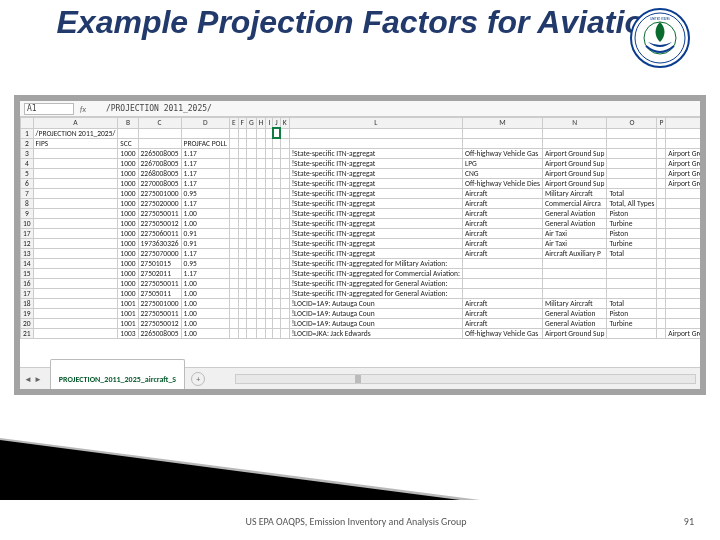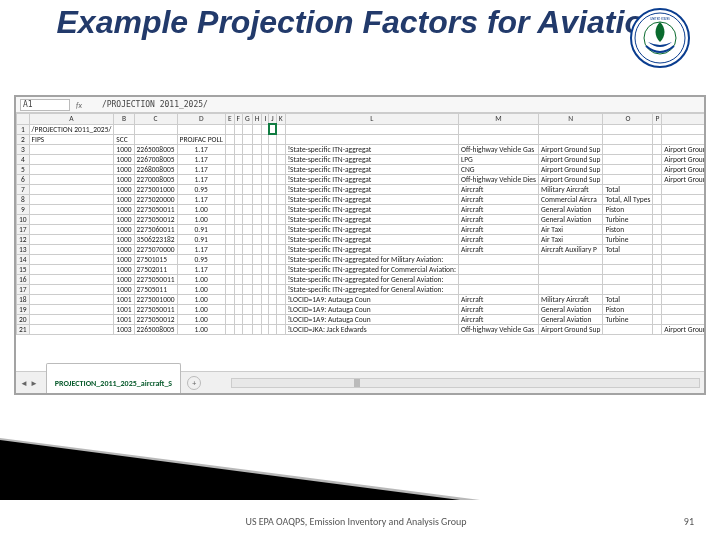--- a/index.html
+++ b/index.html
@@ -1,21 +1,21 @@
 <!DOCTYPE html>
 <html><head>
 <meta charset="utf-8">
 <style>
 *{margin:0;padding:0;box-sizing:border-box;}
 body{width:720px;height:540px;background:#fff;font-family:Calibri,Arial,sans-serif;position:relative;overflow:hidden;}
 .slide{width:100%;height:100%;position:relative;padding:6px 30px 0 30px;}
 .title{font-size:32px;font-weight:700;color:#223a6b;line-height:1.05;font-style:italic;font-family:"Trebuchet MS",Arial,sans-serif;text-align:center;}
 .logo{position:absolute;top:8px;right:30px;width:60px;height:60px;border-radius:50%;background:#fff;border:2px solid #0a3d8f;display:flex;align-items:center;justify-content:center;}
 .logo svg{width:52px;height:52px;}
-.ss-wrap{position:absolute;top:95px;left:14px;right:14px;height:300px;border:2px solid #a3a3a3;background:#fff;overflow:hidden;}
+.ss-wrap{position:absolute;top:95px;left:14px;right:14px;height:300px;border:6px solid #a3a3a3;background:#fff;overflow:hidden;}
 table{border-collapse:collapse;font-size:7.5px;table-layout:fixed;color:#222;}
 th,td{border:1px solid #ccc;padding:0 2px;height:10px;overflow:hidden;white-space:nowrap;text-overflow:clip;text-align:left;}
 th{background:#f2f2f2;text-align:center;font-weight:normal;color:#333;}
 .rowhdr{background:#f2f2f2;text-align:center;font-weight:normal;width:14px;}
 .formula-bar{height:16px;border-bottom:1px solid #ccc;background:#f7f7f7;display:flex;align-items:center;font-size:8px;padding:0 4px;color:#444;}
 .name-box{width:50px;border:1px solid #bbb;height:12px;background:#fff;padding:0 2px;margin-right:6px;font-family:Consolas,monospace;}
 .fx{color:#666;margin-right:20px;font-style:italic;}
 .formula-txt{font-family:Consolas,monospace;}
 .sheet-area{overflow:hidden;height:256px;}
 .sheet-tabs{position:absolute;bottom:0;left:0;right:0;height:22px;border-top:1px solid #ccc;background:#f0f0f0;display:flex;align-items:center;font-size:8px;}
@@ -25,21 +25,21 @@
 .plus{width:14px;height:14px;border:1px solid #bbb;border-radius:50%;text-align:center;line-height:12px;margin-left:6px;color:#666;cursor:pointer;}
 .hscroll{flex:1;height:10px;background:#e8e8e8;margin:0 4px 0 30px;border:1px solid #ccc;position:relative;}
 .hscroll-thumb{position:absolute;left:26%;width:6px;height:8px;background:#bbb;top:0;}
 .wedge{position:absolute;bottom:40px;left:0;width:0;height:0;border-left:0 solid transparent;border-right:460px solid transparent;border-bottom:60px solid #000;}
 .wedge2{position:absolute;bottom:40px;left:0;width:0;height:0;border-left:0 solid transparent;border-right:480px solid transparent;border-bottom:62px solid #333;opacity:0.35;}
 .footer{position:absolute;bottom:12px;left:0;right:0;display:flex;justify-content:space-between;align-items:center;font-size:10px;color:#555;padding:0 26px 0 0;}
 .footer-txt{flex:1;text-align:center;padding-left:48px;}
 .pagenum{width:30px;text-align:right;}
 .cA{width:22px;}.cB{width:30px;}.cC{width:58px;}.cD{width:34px;}.cE,.cF,.cG,.cH{width:8px;}.cI{width:10px;}.cJ,.cK{width:10px;}.cL{width:100px;}.cM{width:84px;}.cN{width:80px;}.cO{width:60px;}.cP{width:10px;}.cQ{width:90px;}
 .sel-cell{border:2px solid #107c41 !important;}
-td.r{text-align:center;}
+td.r{text-align:left;}
 </style>
 </head>
 <body>
 
 <div class="slide">
   <div class="title">Example Projection Factors for Aviation</div>
   <div class="logo">
     <svg viewBox="0 0 52 52">
       <circle cx="26" cy="26" r="25" fill="#fff" stroke="#0a3d8f" stroke-width="1"></circle>
       <circle cx="26" cy="26" r="16" fill="none" stroke="#0a6b2e" stroke-width="1"></circle>
@@ -298,21 +298,21 @@
               <td class="cM">Aircraft</td>
               <td class="cN">Air Taxi</td>
               <td class="cO">Piston</td>
               <td class="cP"></td>
               <td class="cQ"></td>
             </tr>
             <tr>
               <td class="rowhdr">12</td>
               <td class="cA"></td>
               <td class="cB r">1000</td>
-              <td class="cC">3506223182</td>
+              <td class="cC">1973630326</td>
               <td class="cD r">0.91</td>
               <td class="cE"></td>
               <td class="cF"></td>
               <td class="cG"></td>
               <td class="cH"></td>
               <td class="cI"></td>
               <td class="cJ"></td>
               <td class="cK"></td>
               <td class="cL">!State-specific ITN-aggregat</td>
               <td class="cM">Aircraft</td>

